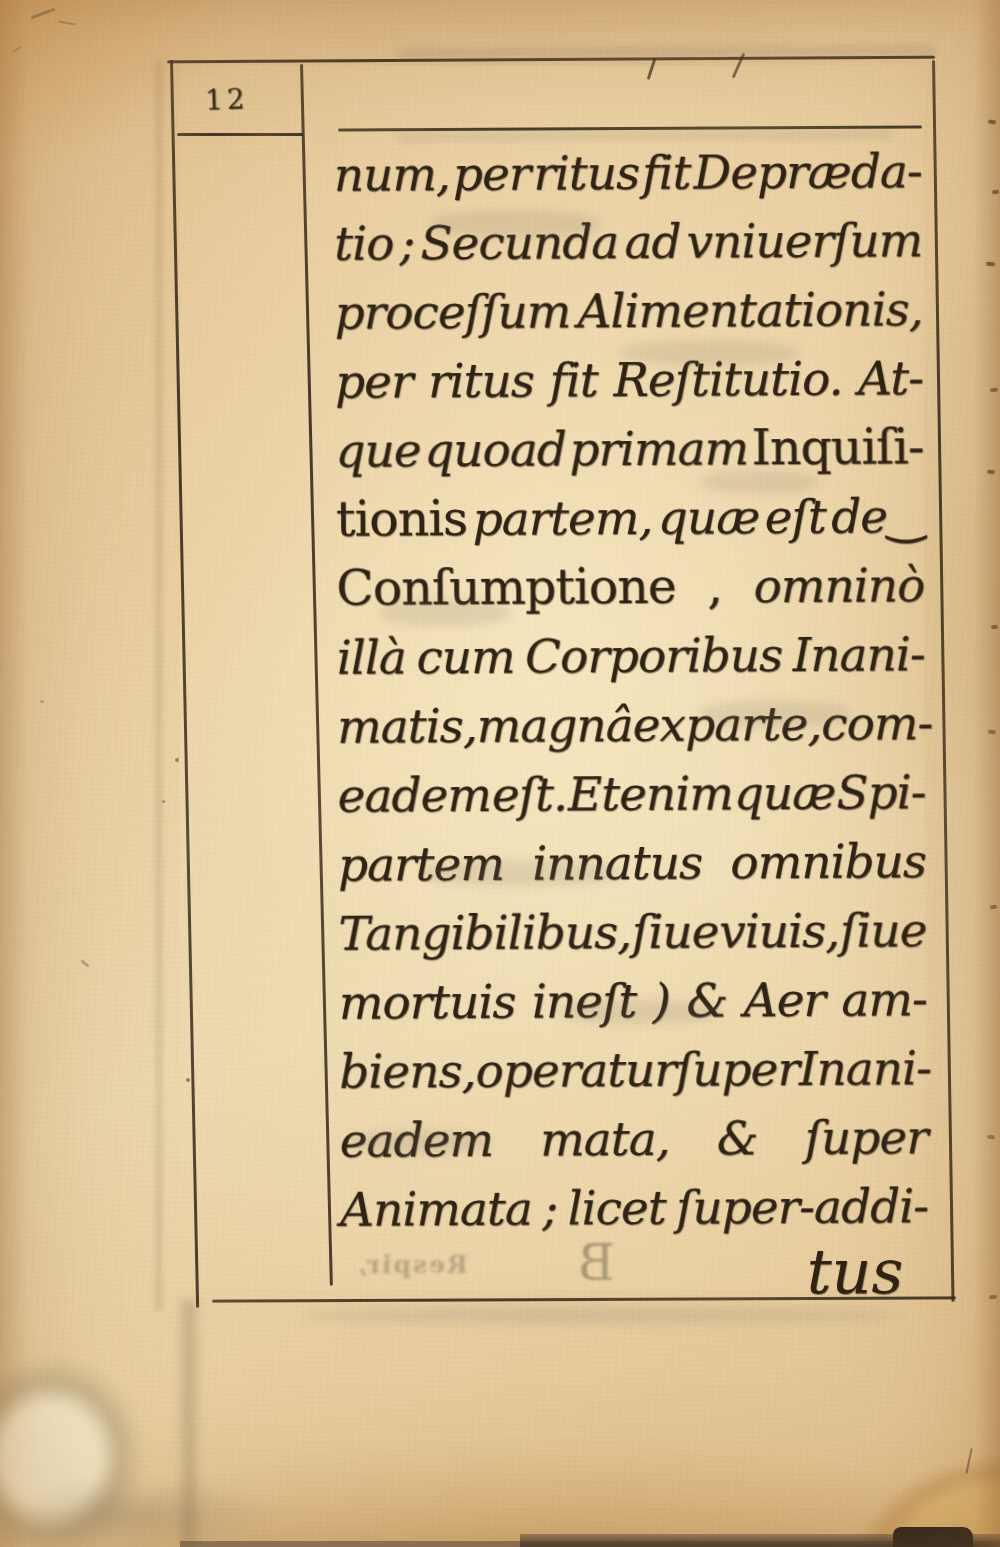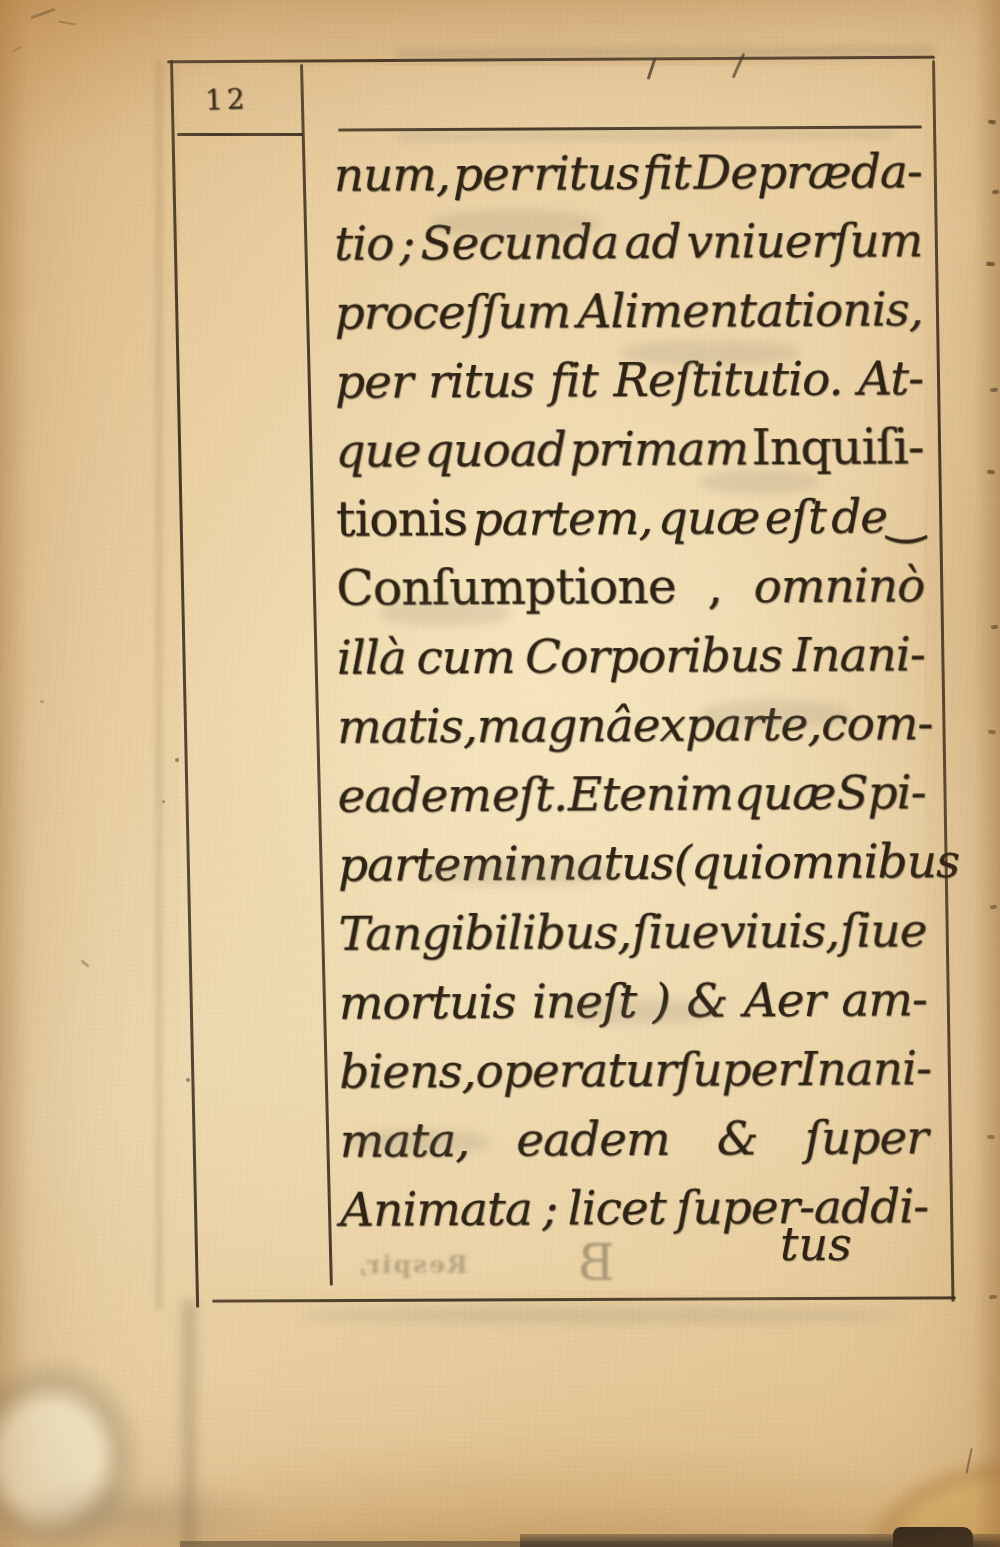--- a/index.html
+++ b/index.html
@@ -44,22 +44,22 @@
   
   .folio{position:absolute;left:205px;top:83px;font-size:28px;letter-spacing:4px;color:#3c2f1d;
     transform:rotate(-2deg);text-shadow:1px 1px 1px rgba(60,45,25,.5);filter:blur(.3px);}
   
   #text-block{position:absolute;left:337px;top:141px;width:588px;transform:rotate(-.35deg);
     color:#2e2315;filter:blur(.35px);}
   .line{display:flex;justify-content:space-between;height:69px;overflow:visible;}
   .word{line-height:64px;font-size:47px;font-style:italic;white-space:pre;letter-spacing:-1px;
     text-shadow:.6px .6px .9px rgba(46,35,21,.55), -0.3px 0 .6px rgba(46,35,21,.3);}
   .word.roman{font-style:normal;font-size:49px;}
-  .catchword{position:absolute;left:780px;top:1212px;width:150px;text-align:left;color:#2e2315;
-    font-size:46px;font-style:italic;line-height:64px;filter:blur(.35px);
+  .catchword{position:absolute;left:780px;top:1240px;width:150px;text-align:center;color:#2e2315;
+    font-size:62px;font-style:italic;line-height:64px;filter:blur(.35px);
     text-shadow:.6px .6px .9px rgba(46,35,21,.55);}
   
   .bleed-b{position:absolute;left:578px;top:1234px;font-size:50px;color:rgba(105,95,72,.5);
     transform:scaleX(-1);filter:blur(1.3px);}
   .bleed-word{position:absolute;left:356px;top:1250px;font-size:25px;font-weight:bold;
     color:rgba(110,100,78,.42);transform:scaleX(-1);filter:blur(1.6px);letter-spacing:2px;}
   .ghost{position:absolute;background:rgba(125,115,92,.16);filter:blur(5px);border-radius:45%;}
   .speck{position:absolute;background:#3a2e1c;border-radius:2px;filter:blur(.4px);}
   
   .crease-left{position:absolute;left:153px;top:60px;width:12px;height:1250px;
@@ -160,21 +160,20 @@
       <div class="line">
         <span class="word ital">eadem</span>
         <span class="word ital">eſt.</span>
         <span class="word ital">Etenim</span>
         <span class="word ital">quæ</span>
         <span class="word ital">Spi-</span>
       </div>
       <div class="line">
         <span class="word ital">partem</span>
         <span class="word ital">innatus</span>
-        <span class="word ital">(qui</span>
         <span class="word ital">omnibus</span>
       </div>
       <div class="line">
         <span class="word ital">Tangibilibus,</span>
         <span class="word ital">ſiue</span>
         <span class="word ital">viuis,</span>
         <span class="word ital">ſiue</span>
       </div>
       <div class="line">
         <span class="word ital">mortuis</span>
@@ -184,22 +183,22 @@
         <span class="word ital">Aer</span>
         <span class="word ital">am-</span>
       </div>
       <div class="line">
         <span class="word ital">biens,</span>
         <span class="word ital">operatur</span>
         <span class="word ital">ſuper</span>
         <span class="word ital">Inani-</span>
       </div>
       <div class="line">
+        <span class="word ital">eadem</span>
         <span class="word ital">mata,</span>
-        <span class="word ital">eadem</span>
         <span class="word ital">&amp;</span>
         <span class="word ital">ſuper</span>
       </div>
       <div class="line">
         <span class="word ital">Animata</span>
         <span class="word ital">;</span>
         <span class="word ital">licet</span>
         <span class="word ital">ſuper-addi-</span>
       </div>
     </div>

